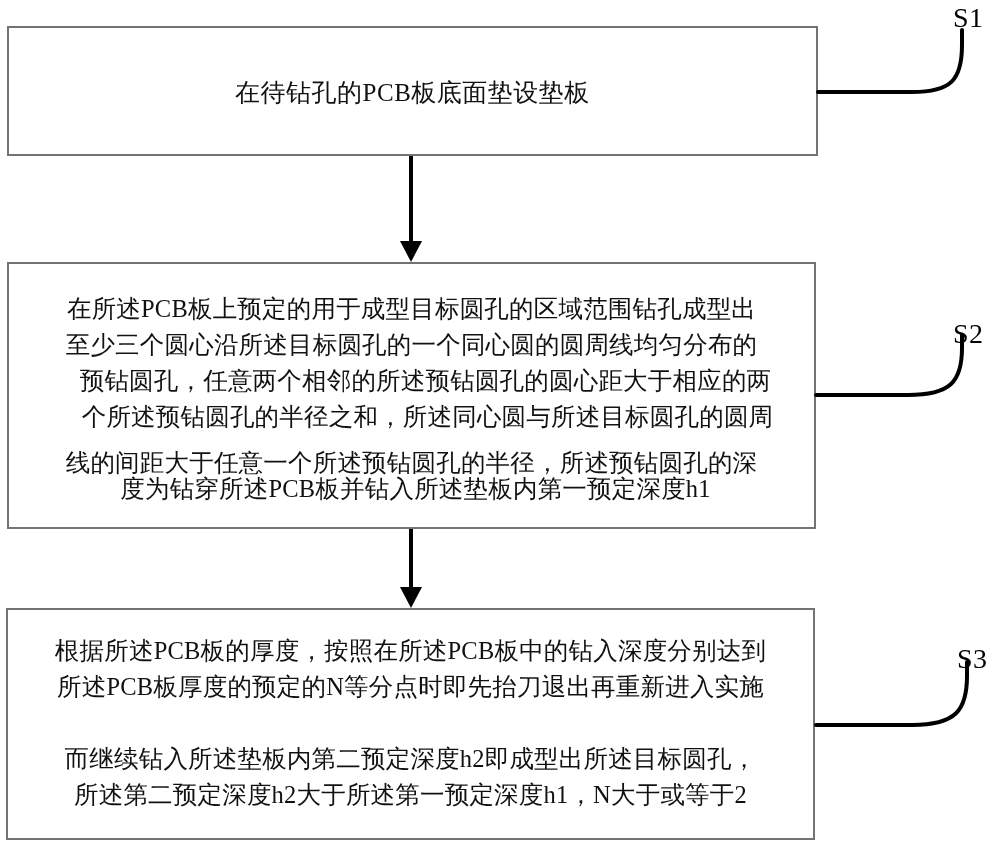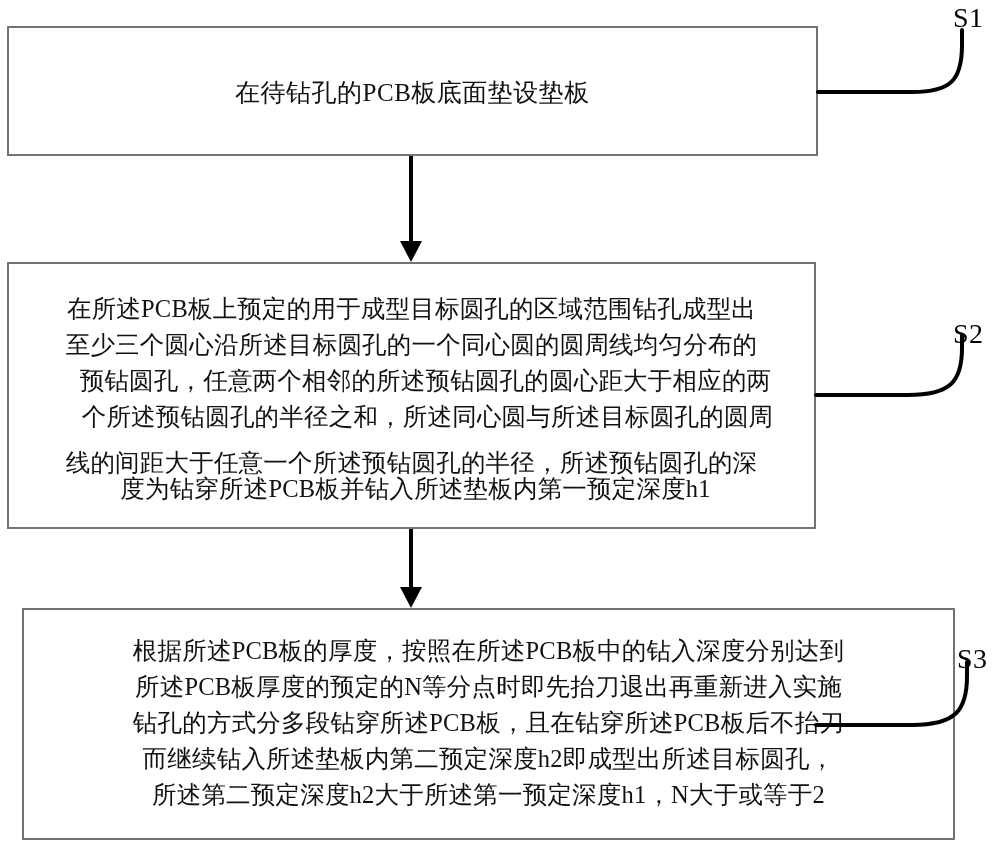--- a/index.html
+++ b/index.html
@@ -71,24 +71,23 @@
 
   <div class="flow-box" style="left:7px; top:262px; width:809px; height:267px;">
     <div class="box-text box2-text" style="top:63px;">至少三个圆心沿所述目标圆孔的一个同心圆的圆周线均匀分布的</div>
     <div class="box-text box2-text" style="top:27px;">在所述PCB板上预定的用于成型目标圆孔的区域范围钻孔成型出</div>
     <div class="box-text box2-text" style="top:99px;padding-left:28px;">预钻圆孔，任意两个相邻的所述预钻圆孔的圆心距大于相应的两</div>
     <div class="box-text box2-text" style="top:135px;margin-left:32px;">个所述预钻圆孔的半径之和，所述同心圆与所述目标圆孔的圆周</div>
     <div class="box-text box2-text" style="top:181px;">线的间距大于任意一个所述预钻圆孔的半径，所述预钻圆孔的深</div>
     <div class="box-text box2-text" style="top:207px;padding-left:8px;">度为钻穿所述PCB板并钻入所述垫板内第一预定深度h1</div>
   </div>
 
-  <div class="flow-box" style="left:22px; top:608px; width:933px; height:232px;">
+  <div class="flow-box" style="left:6px; top:608px; width:809px; height:232px;">
     <div class="box-text box3-text" style="top:23px;">根据所述PCB板的厚度，按照在所述PCB板中的钻入深度分别达到</div>
     <div class="box-text box3-text" style="top:59px;">所述PCB板厚度的预定的N等分点时即先抬刀退出再重新进入实施</div>
-    <div class="box-text box3-text" style="top:95px;">钻孔的方式分多段钻穿所述PCB板，且在钻穿所述PCB板后不抬刀</div>
     <div class="box-text box3-text" style="top:131px;">而继续钻入所述垫板内第二预定深度h2即成型出所述目标圆孔，</div>
     <div class="box-text box3-text" style="top:167px;text-align:center;">所述第二预定深度h2大于所述第一预定深度h1，N大于或等于2</div>
   </div>
 
   <div class="step-label" style="left:953px; top:2px;">S1</div>
   <div class="step-label" style="left:953px; top:318px;">S2</div>
   <div class="step-label" style="left:957px; top:643px;">S3</div>
 
   <svg class="overlay" viewBox="0 0 1000 851">
 

